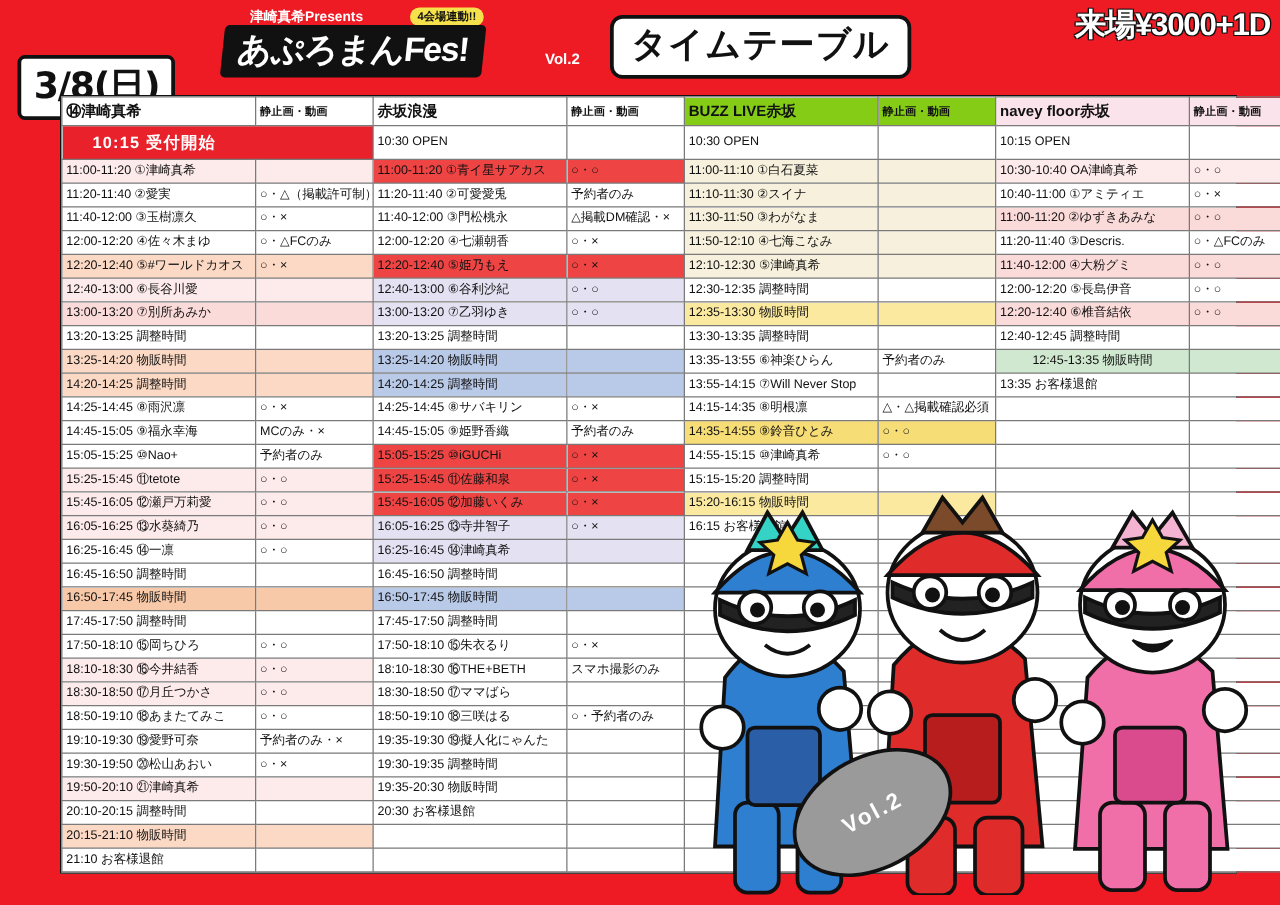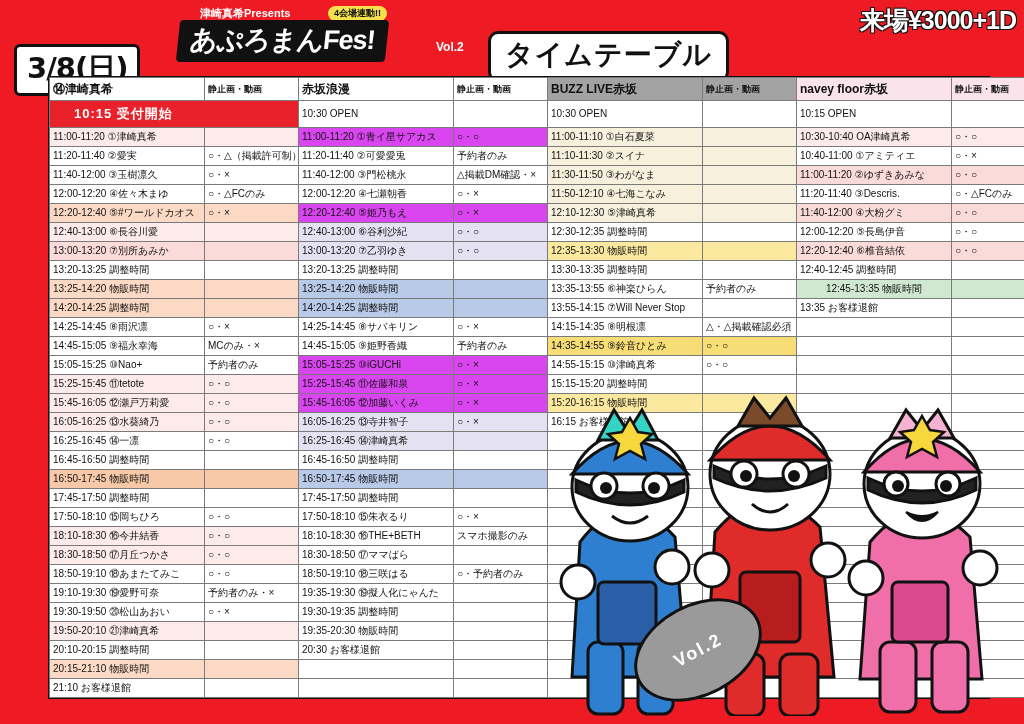--- a/index.html
+++ b/index.html
@@ -40,21 +40,21 @@
     letter-spacing:-1px;white-space:nowrap;
     transform:skewX(-6deg);
   }
   .fes-vol{
     position:absolute;left:258px;top:32px;color:#fff;font-size:12px;font-weight:bold;
   }
   .timetable-title{
     position:absolute;left:488px;top:12px;
     background:#fff;border:3px solid #111;border-radius:10px;
     padding:2px 14px 5px 14px;color:#111;
-    font-size:28px;font-weight:bold;letter-spacing:1px;white-space:nowrap;margin-top:19px;
+    font-size:28px;font-weight:bold;letter-spacing:1px;white-space:nowrap;
   }
   .price{
     position:absolute;right:8px;top:6px;text-align:right;color:#fff;
     font-size:25px;font-weight:bold;line-height:1.18;
     text-shadow:-1px -1px 0 #111,1px -1px 0 #111,-1px 1px 0 #111,1px 1px 0 #111;
     white-space:nowrap;letter-spacing:-1px;
   }
   
   .table-wrap{
     position:absolute;left:48px;top:76px;width:940px;
@@ -63,28 +63,28 @@
   table{border-collapse:collapse;width:940px;table-layout:fixed;font-size:10px;}
   th,td{border:1px solid #7a7a7a;padding:0 3px;height:18px;line-height:18px;
         overflow:hidden;white-space:nowrap;color:#111;}
   th{background:#fff;font-size:12px;font-weight:bold;text-align:left;height:22px;}
   .c-name{width:148px;}
   .c-note{width:87px;font-size:9px;}
   .recept{
     background:#e8212a;color:#fff;font-weight:bold;font-size:13px;height:26px;
     line-height:26px;padding-left:24px;letter-spacing:1px;
   }
-  .hdr-yellow{background:#a3a3a3;}
+  .hdr-yellow{background:#84cc16;}
   .hdr-pink{background:#fbe3ec;}
   
   .t-pinkl{background:#fdeaea;margin-top:20px;}
   .t-pink{background:#fbdada;}
   .t-peach{background:#fbd9c4;}
   .t-orange{background:#f7c9a8;}
-  .t-blue{background:#d946ef;}
+  .t-blue{background:#ef4444;}
   .t-blue2{background:#b9c9e8;}
   .t-lav{background:#e4e2f2;}
   .t-yellow{background:#fbe9a0;}
   .t-yellow2{background:#f7dd76;}
   .t-green{background:#cfe8cf;text-align:center;}
   .t-white{background:#fff;}
   .t-cream{background:#f6f0dc;}
   
   .chars{position:absolute;left:540px;top:392px;width:480px;height:330px;}
   

